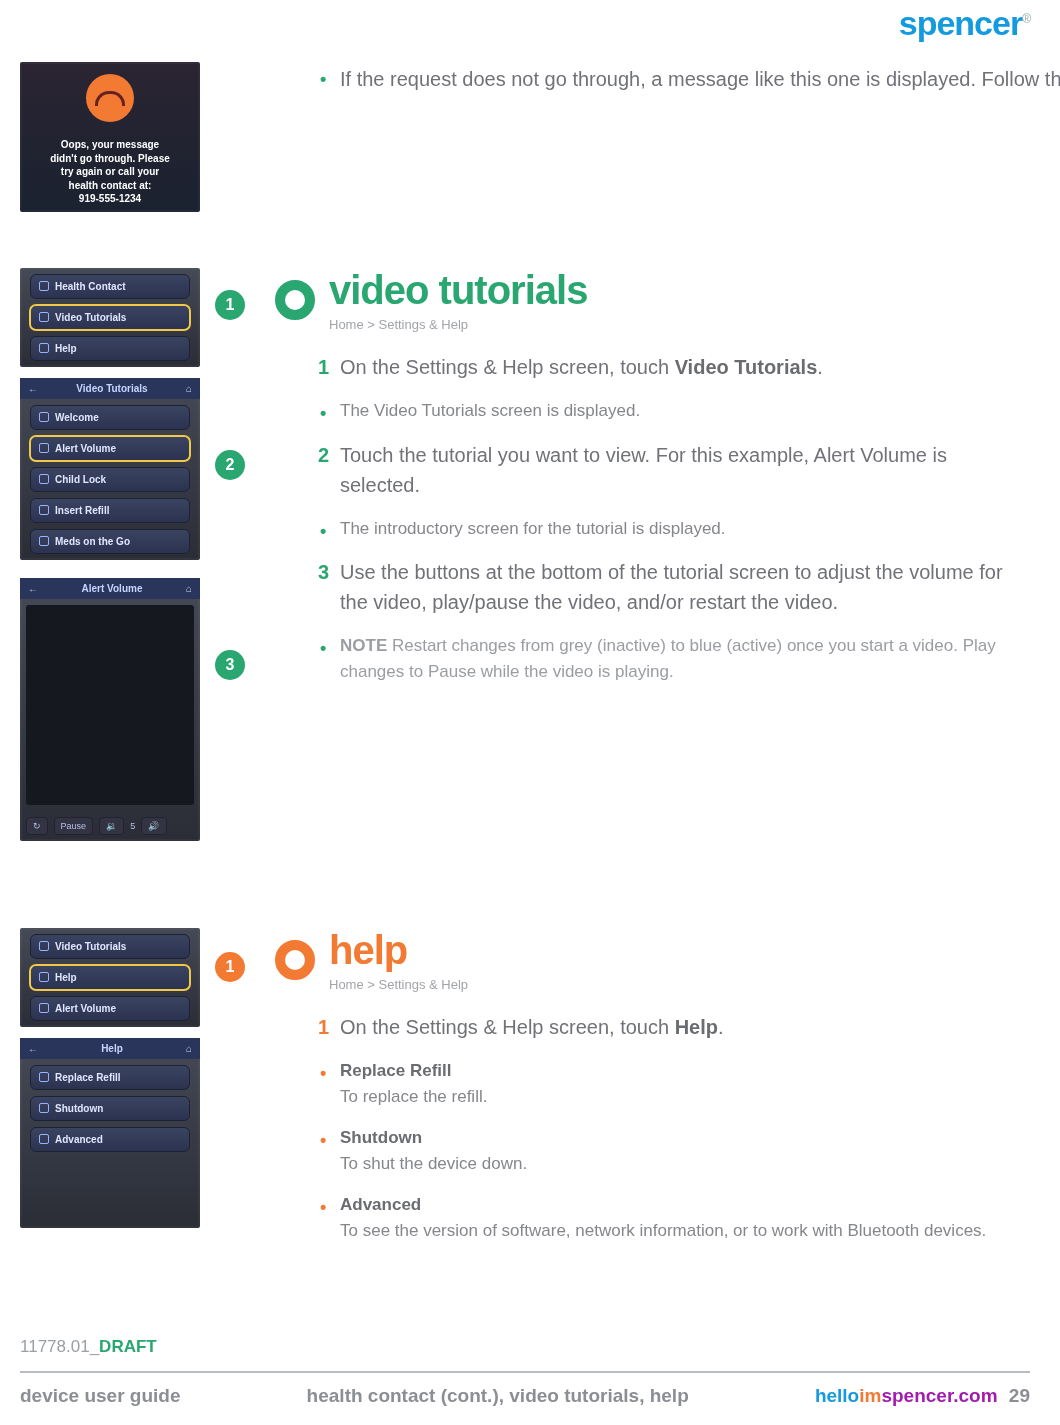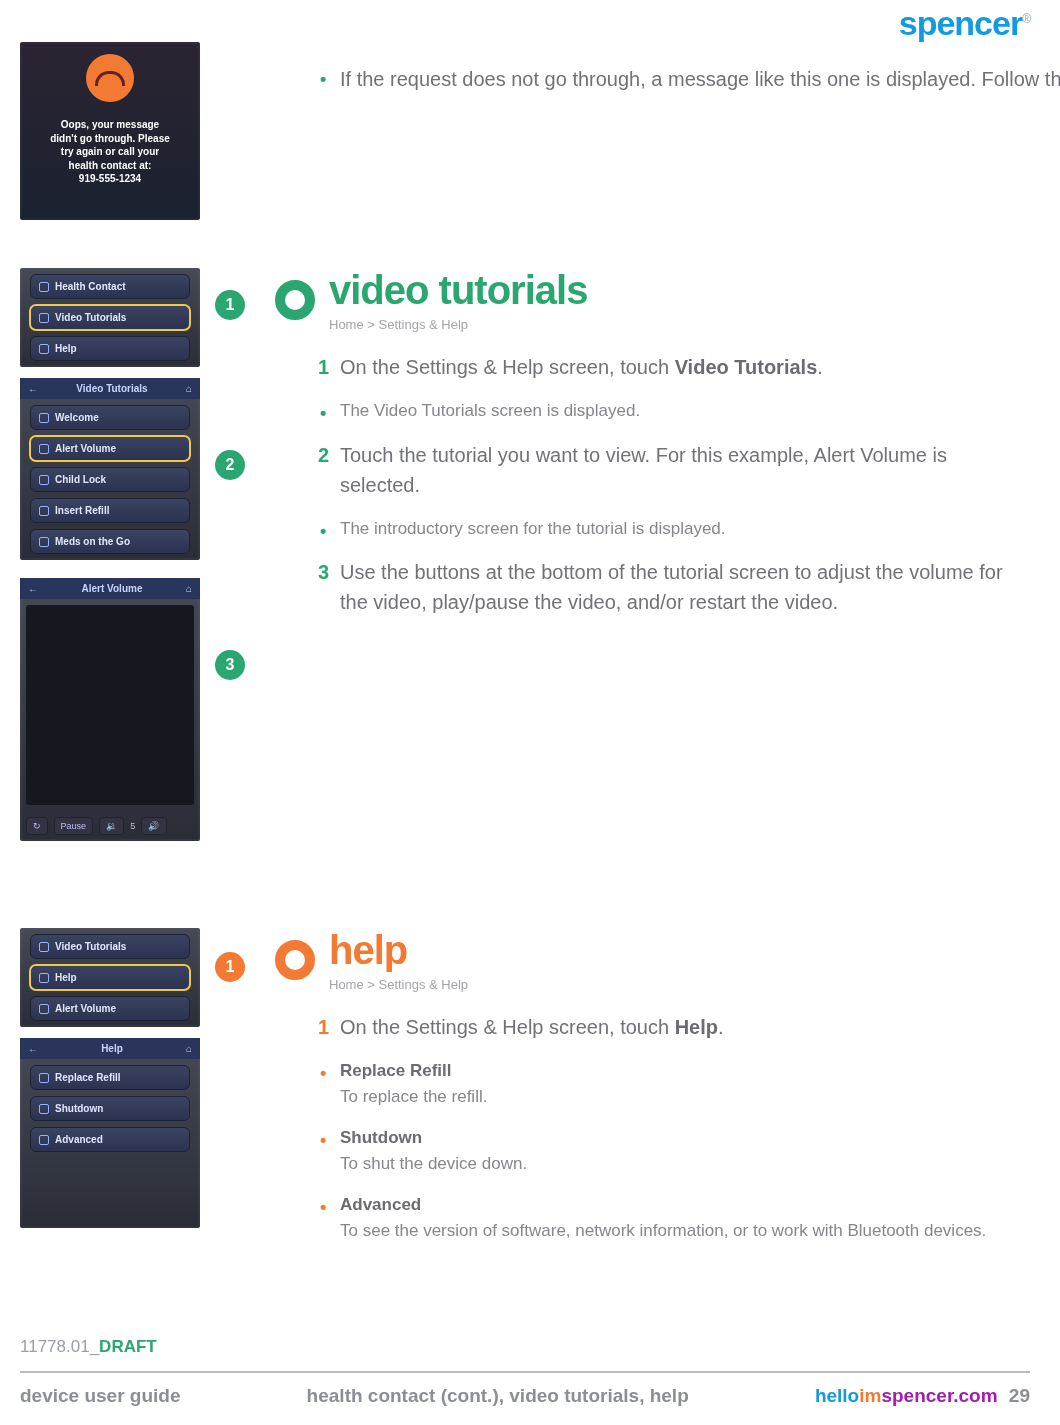--- a/index.html
+++ b/index.html
@@ -28,21 +28,21 @@
     background: linear-gradient(#464a56,#2a2d36);
     border-radius: 2px;
     color: #fff;
     box-shadow: inset 0 0 0 2px rgba(255,255,255,.04);
   }
   .shot .row {
     margin: 6px 10px; padding: 6px 8px;
     background: linear-gradient(#3a4360,#2b3350);
     border:1px solid #1a2236; border-radius:6px;
     font-size: 10px; font-weight:700; color:#dfe6ff;
-    display:flex; align-items:flex-end; gap:6px;
+    display:flex; align-items:flex-start; gap:6px;
   }
   .shot .row.sel { outline:2px solid #f2c84b; outline-offset:-1px; }
   .shot .hdr { background:#2a355c; color:#c7d4ff; font-size:10px; font-weight:700;
     padding:5px 8px; display:flex; align-items:center; justify-content:space-between;}
   .shot .dark-body { background:#15181f; margin:6px; height:200px; border-radius:3px;}
   .shot .controls { display:flex; align-items:center; gap:6px; padding:6px; font-size:9px; color:#b5c0e6;}
   .shot .controls .cbtn { flex:0 0 auto; padding:3px 6px; background:#334; border-radius:4px; border:1px solid #223;}
   .ico { display:inline-block; width:10px; height:10px; border:1px solid #9bb1ff; border-radius:2px;}
 
   .oops {
@@ -97,21 +97,21 @@
 
 <div class="brand">
   <span>spencer</span><sup>®</sup>
 </div>
 
 <div class="txt rel" style="top:64px;">
   <span class="bullet-dot"></span>
   <span>If the request does not go through, a message like this one is displayed. Follow the instructions on the screen.</span>
 </div>
 
-<div class="shot" style="top:42px; height:178px; background:linear-gradient(#2b2432,#1a2230);">
+<div class="shot" style="top:62px; height:150px; background:linear-gradient(#2b2432,#1a2230);">
   <div class="face"></div>
   <div class="oops">
     <div>Oops, your message</div>
       <div>didn't go through. Please</div>
     <div>try again or call your</div>
       <div>health contact at:</div>
     <div>919-555-1234</div>
   </div>
 </div>
 
@@ -186,20 +186,23 @@
 </div>
 
 <div class="txt" style="top:352px;">
   <div class="step"><span class="num">1</span>
     <span>On the Settings &amp; Help screen, touch </span><span class="bold">Video Tutorials</span><span>.</span>
   </div>
   <div class="step sub rel"><span class="bullet-dot"></span><span>The Video Tutorials screen is displayed.</span></div>
   <div class="step"><span class="num">2</span><span>Touch the tutorial you want to view. For this example, Alert Volume is selected.</span></div>
   <div class="step sub rel"><span class="bullet-dot"></span><span>The introductory screen for the tutorial is displayed.</span></div>
   <div class="step"><span class="num">3</span><span>Use the buttons at the bottom of the tutorial screen to adjust the volume for the video, play/pause the video, and/or restart the video.</span></div>
+  <div class="step sub rel"><span class="bullet-dot"></span>
+    <span class="bold" style="color:#9a9da2;">NOTE</span><span style="color:#9a9da2;">  Restart changes from grey (inactive) to blue (active) once you start a video. Play changes to Pause while the video is playing.</span>
+  </div>
 </div>
 
 <div class="shot" style="top:928px;">
   <div class="row">
       <span class="ico"></span>
       <span>Video Tutorials</span>
     </div>
   <div class="row sel">
       <span class="ico"></span>
       <span>Help</span>

